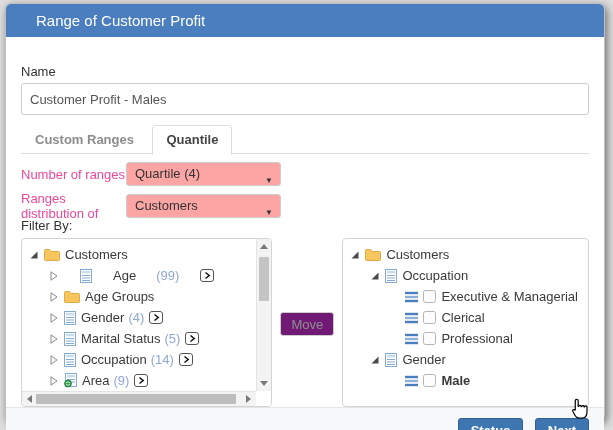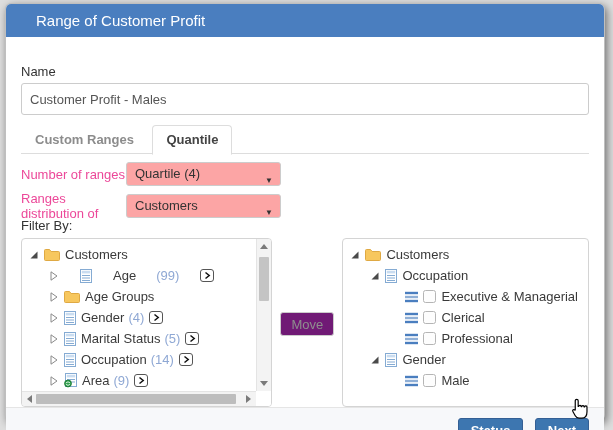--- a/index.html
+++ b/index.html
@@ -393,21 +393,21 @@
             </span>
             <span class="ticon">
               <svg width="12" height="14" viewBox="0 0 12 14">
                 <rect x="0.5" y="0.5" width="11" height="13" fill="#ffffff" stroke="#85abd3"></rect>
                 <rect x="1.8" y="1.8" width="8.4" height="2.6" fill="#c9dcf0"></rect>
                 <path d="M2 6.5 h8 M2 9 h8 M2 11.5 h8" stroke="#85abd3" stroke-width="1"></path>
               </svg>
             </span>
             <span class="lbl">Gender</span>
           </div>
-          <div class="tree-row" style="padding-left: 40px;">
+          <div class="tree-row" style="padding-left: 40px; font-weight: bold;">
             <span class="exp"></span>
             <span class="ticon">
               <svg width="13" height="12" viewBox="0 0 13 12">
                 <rect y="0.8" width="13" height="2.4" fill="#4a7ebf"></rect>
                 <rect y="4.8" width="13" height="2.4" fill="#8fafd6"></rect>
                 <rect y="8.8" width="13" height="2.4" fill="#4a7ebf"></rect>
               </svg>
             </span>
             <span class="ticon">
               <svg width="13" height="13" viewBox="0 0 13 13">

